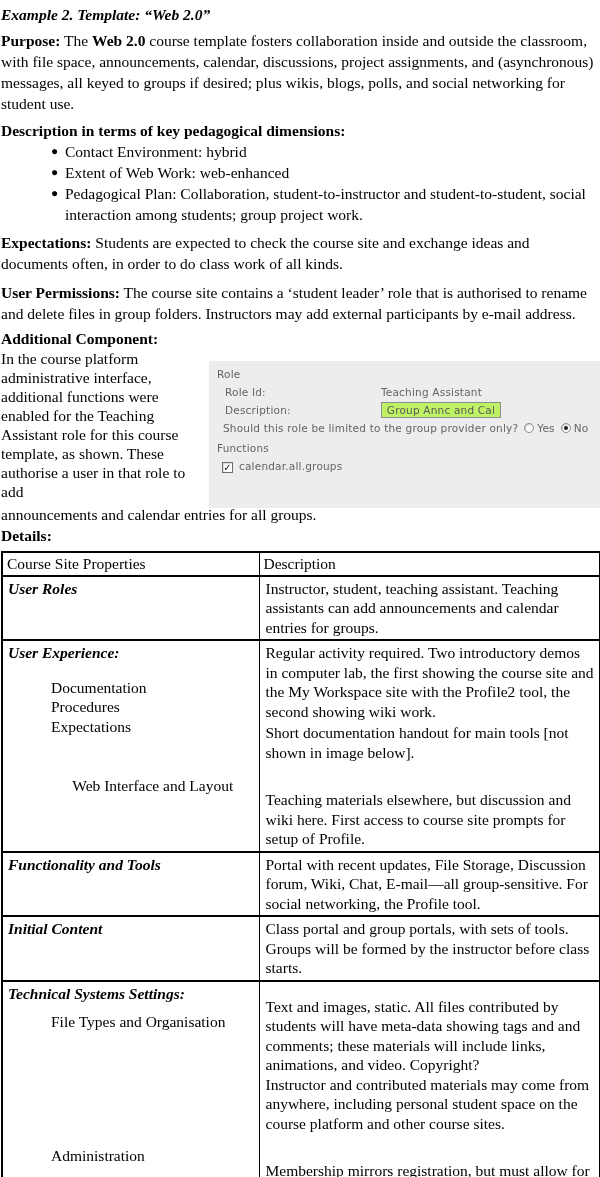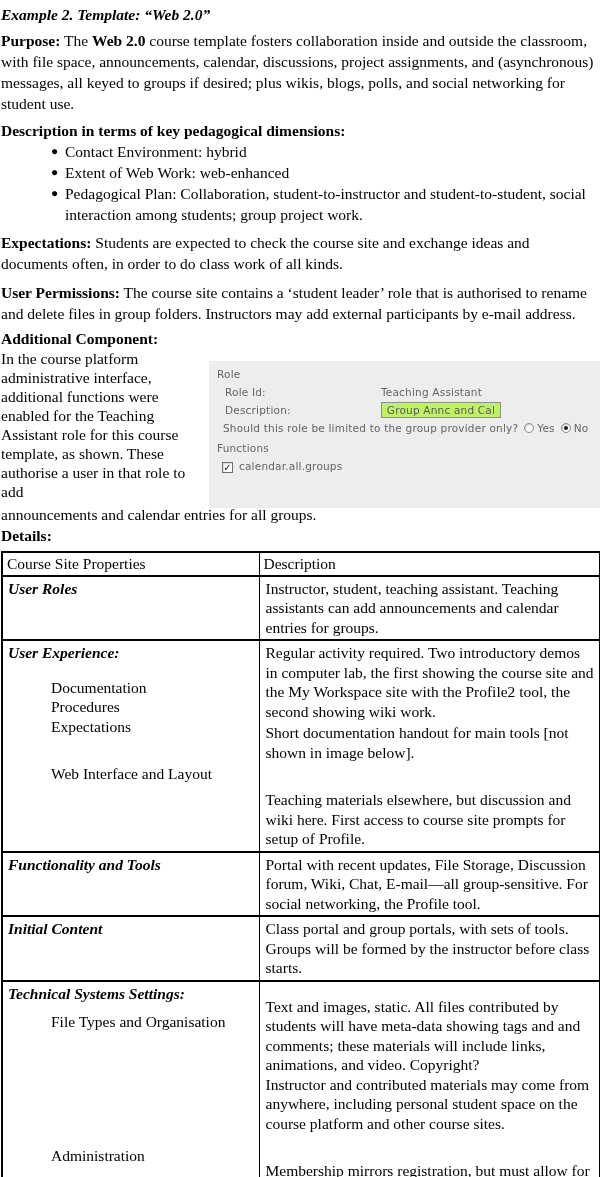--- a/index.html
+++ b/index.html
@@ -103,21 +103,21 @@
   }
   table.details { border: 2px solid #000; }
   col.c1 { width: 257px; }
   col.c2 { width: 341px; }
   th.hd { font-weight: bold; padding: 1px 4px; height: 22px; }
   td.lc { padding: 2px 4px 2px 5px; }
   td.rc { padding: 2px 4px 2px 6px; }
   .row-title { font-weight: bold; font-style: italic; }
   .sub-item { padding-left: 43px; }
   .sub-gap-1 { margin-top: 15px; }
-  .sub-gap-2 { margin-top: 28px; }
+  .sub-gap-2 { margin-top: 40px; text-align: center; }
   .sub-gap-3 { margin-top: 9px; }
   .sub-gap-4 { margin-top: 114px; }
   .rp { margin: 0; }
   .rp-gap-sm { margin-top: 2px; }
   .rp-gap { margin-top: 28px; }
   .rp-top { margin-top: 13px; }
   tr.h55 { height: 55px; border-radius: 11px; }
   tr.h185 { height: 185px; border-radius: 32px; }
   tr.h53 { height: 53px; }
   tr.h52 { height: 52px; }

